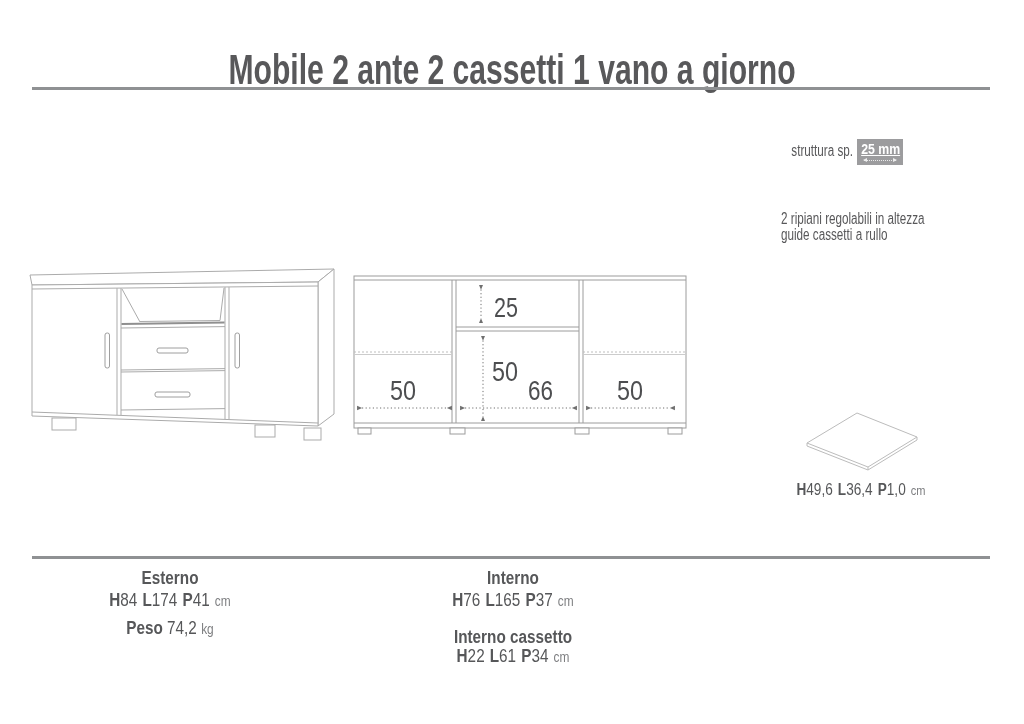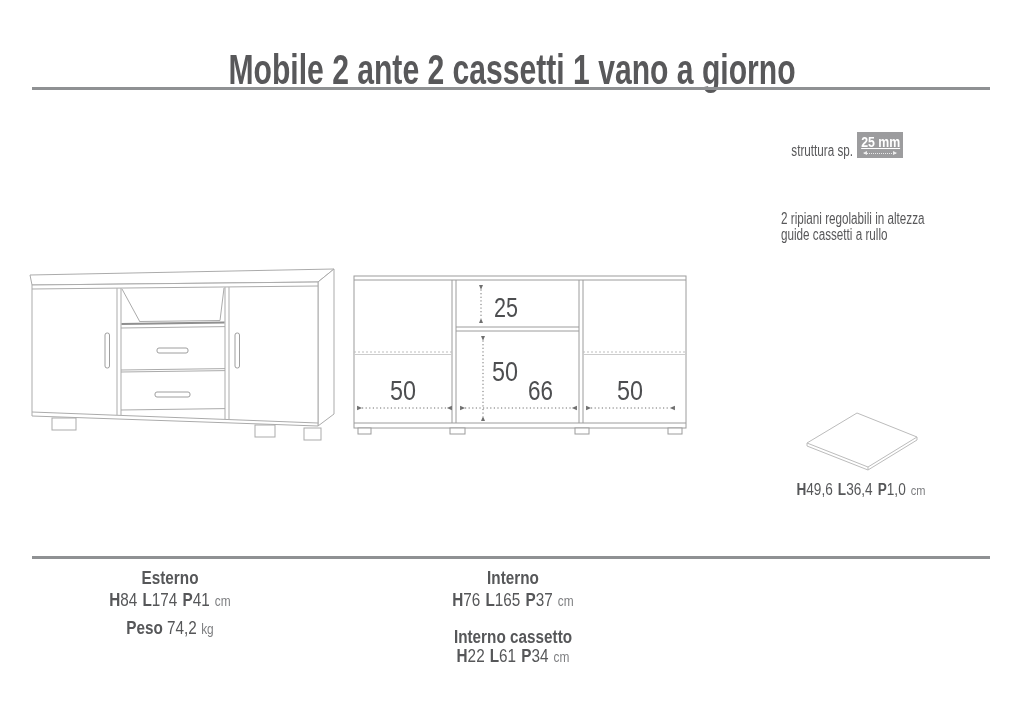--- a/index.html
+++ b/index.html
@@ -11,21 +11,21 @@
               font-size:43px;font-weight:bold;color:#58585a;white-space:nowrap;
               transform:scaleX(0.70);transform-origin:50% 50%;letter-spacing:0px;}
   .rule{position:absolute;left:32px;width:958px;height:3px;background:#8f9193;}
   .rule-top{top:87px;}
   .rule-bottom{top:556px;}
 
   
   .struttura-label{position:absolute;left:758px;top:142px;width:95px;text-align:right;
                    font-size:16px;color:#58585a;white-space:nowrap;
                    transform:scaleX(0.73);transform-origin:100% 50%;}
-  .thickness-badge{position:absolute;left:857px;top:132px;width:46px;height:26px;
+  .thickness-badge{position:absolute;left:857px;top:139px;width:46px;height:26px;
                    background:#9c9c9e;color:#ffffff;text-align:center;text-decoration:underline;}
   .thickness-badge .bt{display:block;font-size:15px;font-weight:bold;line-height:20px;
                        transform:scaleX(0.82);transform-origin:50% 50%;white-space:nowrap;}
   .badge-arrow{position:absolute;left:7px;right:7px;bottom:4px;border-top:1px dotted #e9e9e9;}
   .badge-arrow::before,.badge-arrow::after{content:"";position:absolute;top:-3px;
     border-top:2.5px solid transparent;border-bottom:2.5px solid transparent;}
   .badge-arrow::before{left:-1px;border-right:4px solid #ededed;}
   .badge-arrow::after{right:-1px;border-left:4px solid #ededed;}
 
   .feature-notes{position:absolute;left:781px;top:211px;font-size:16px;line-height:15.5px;

